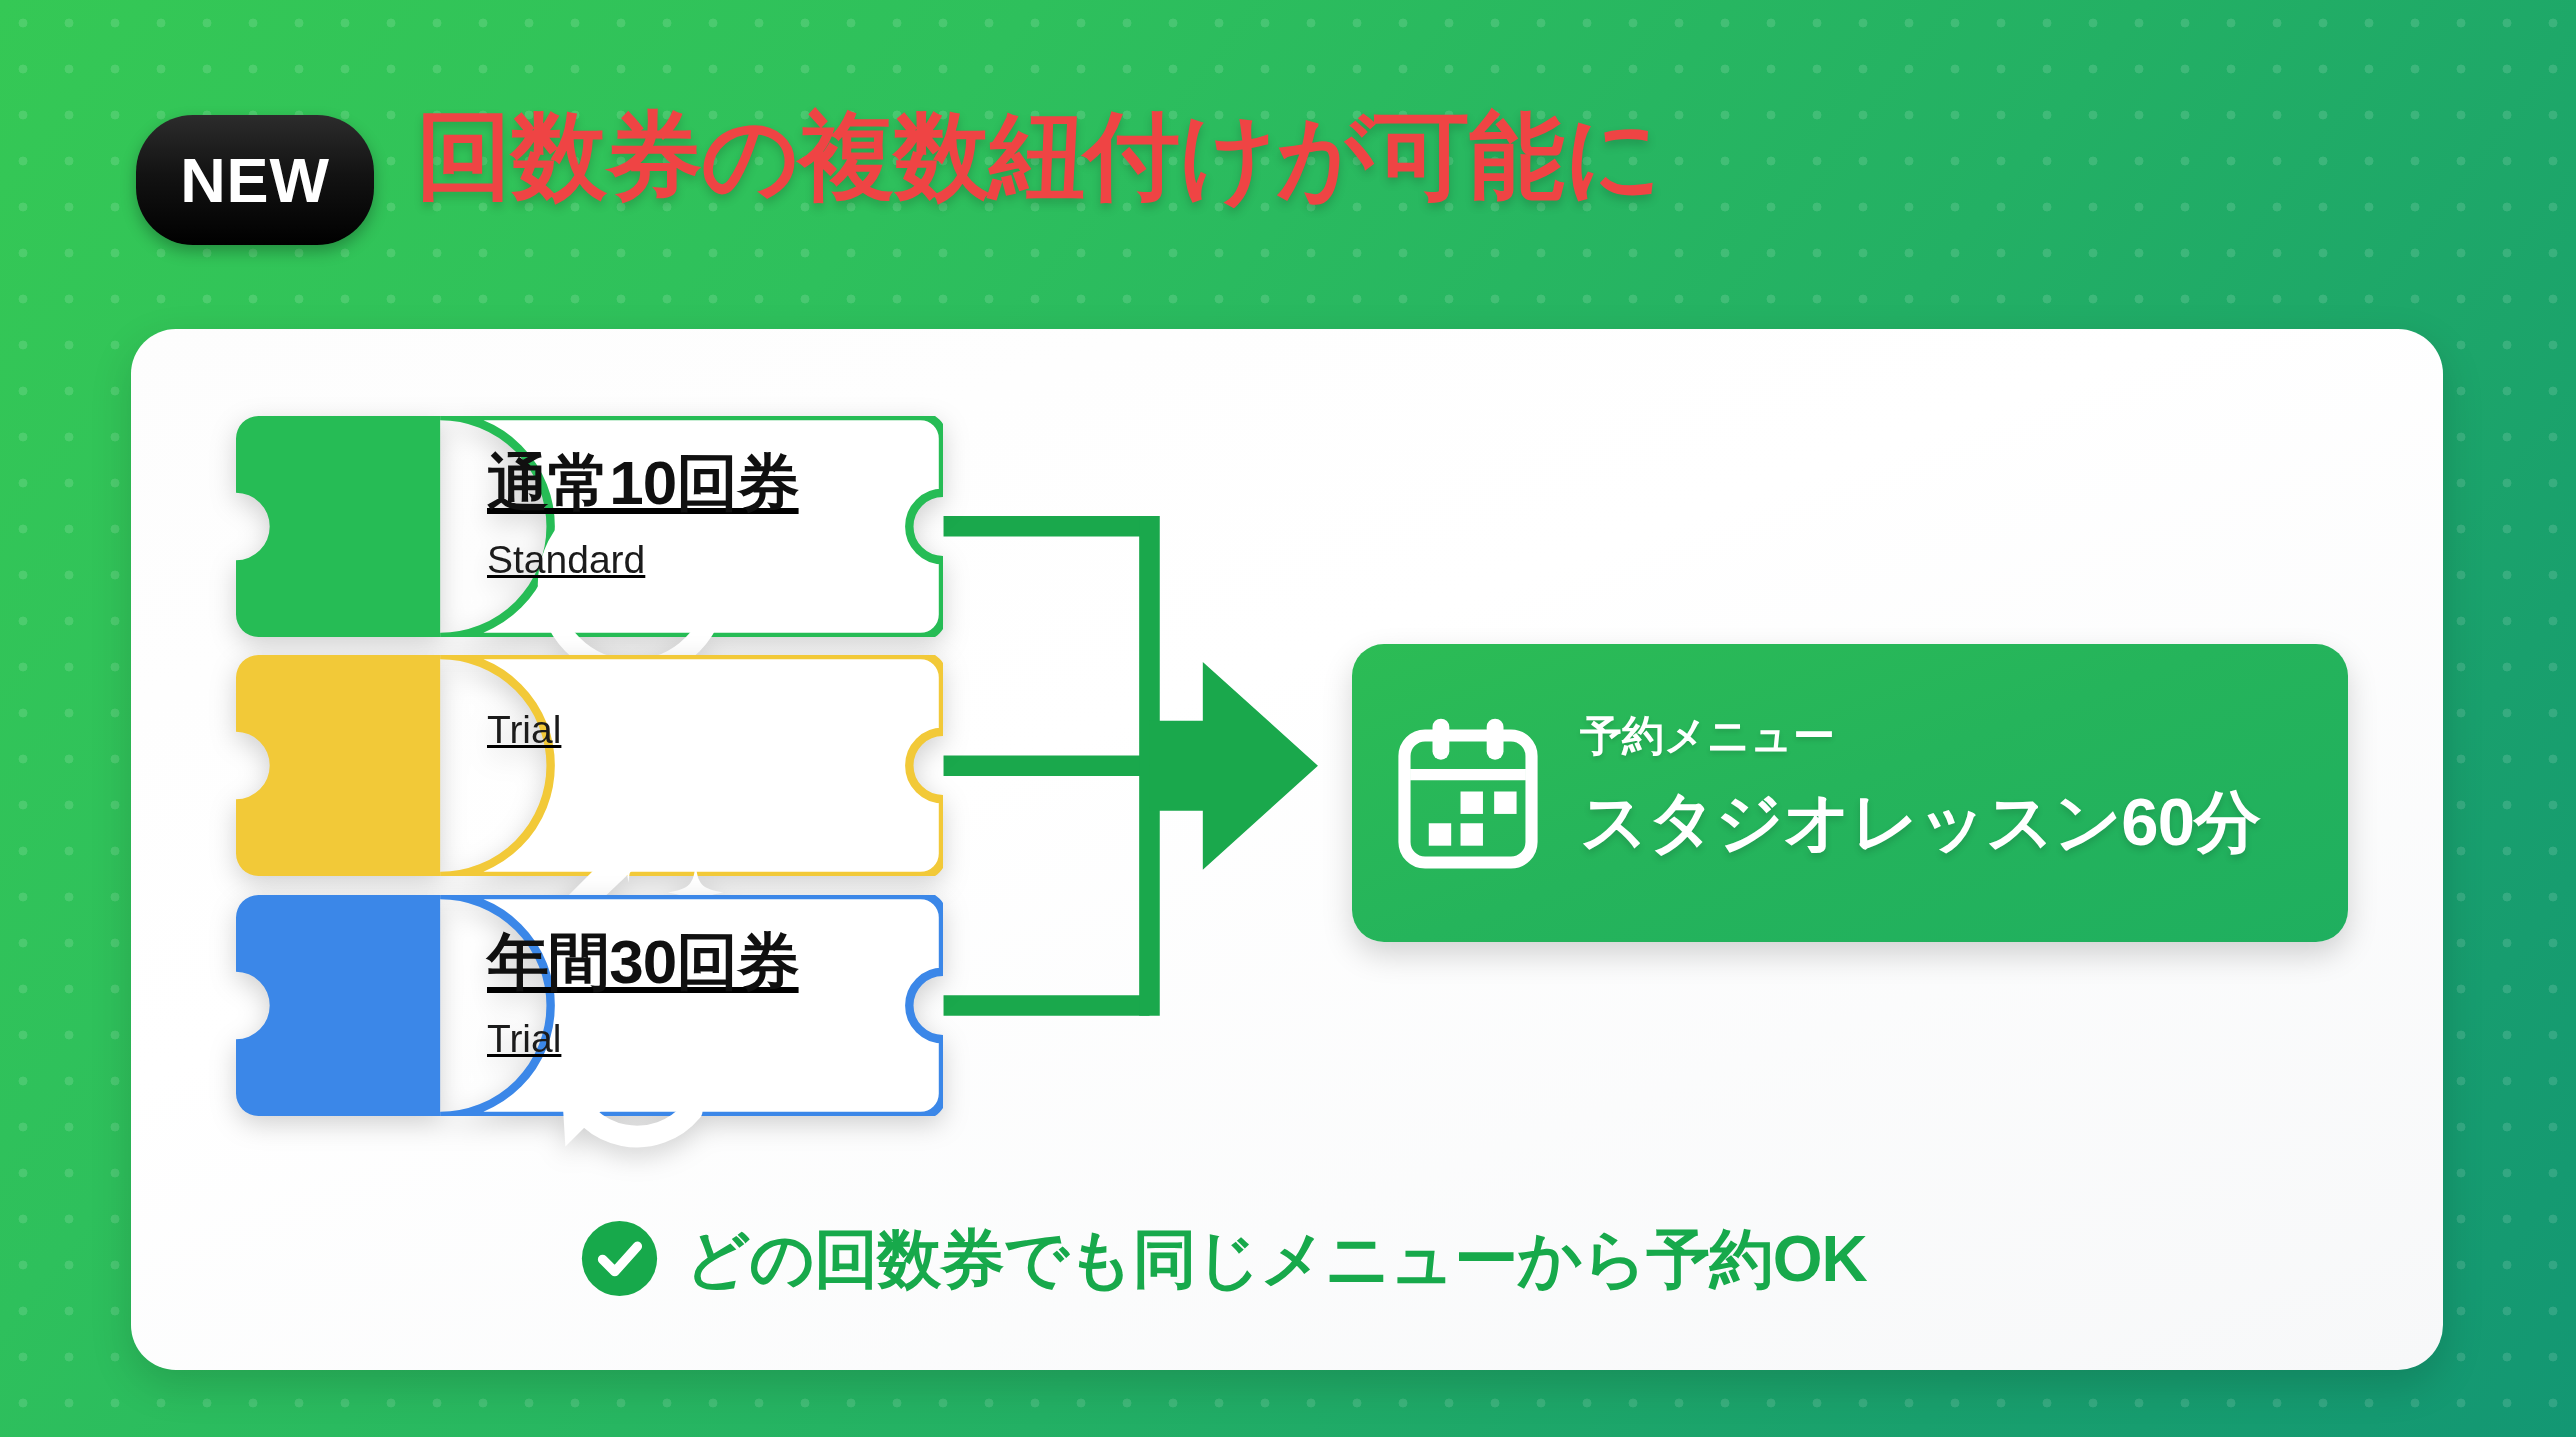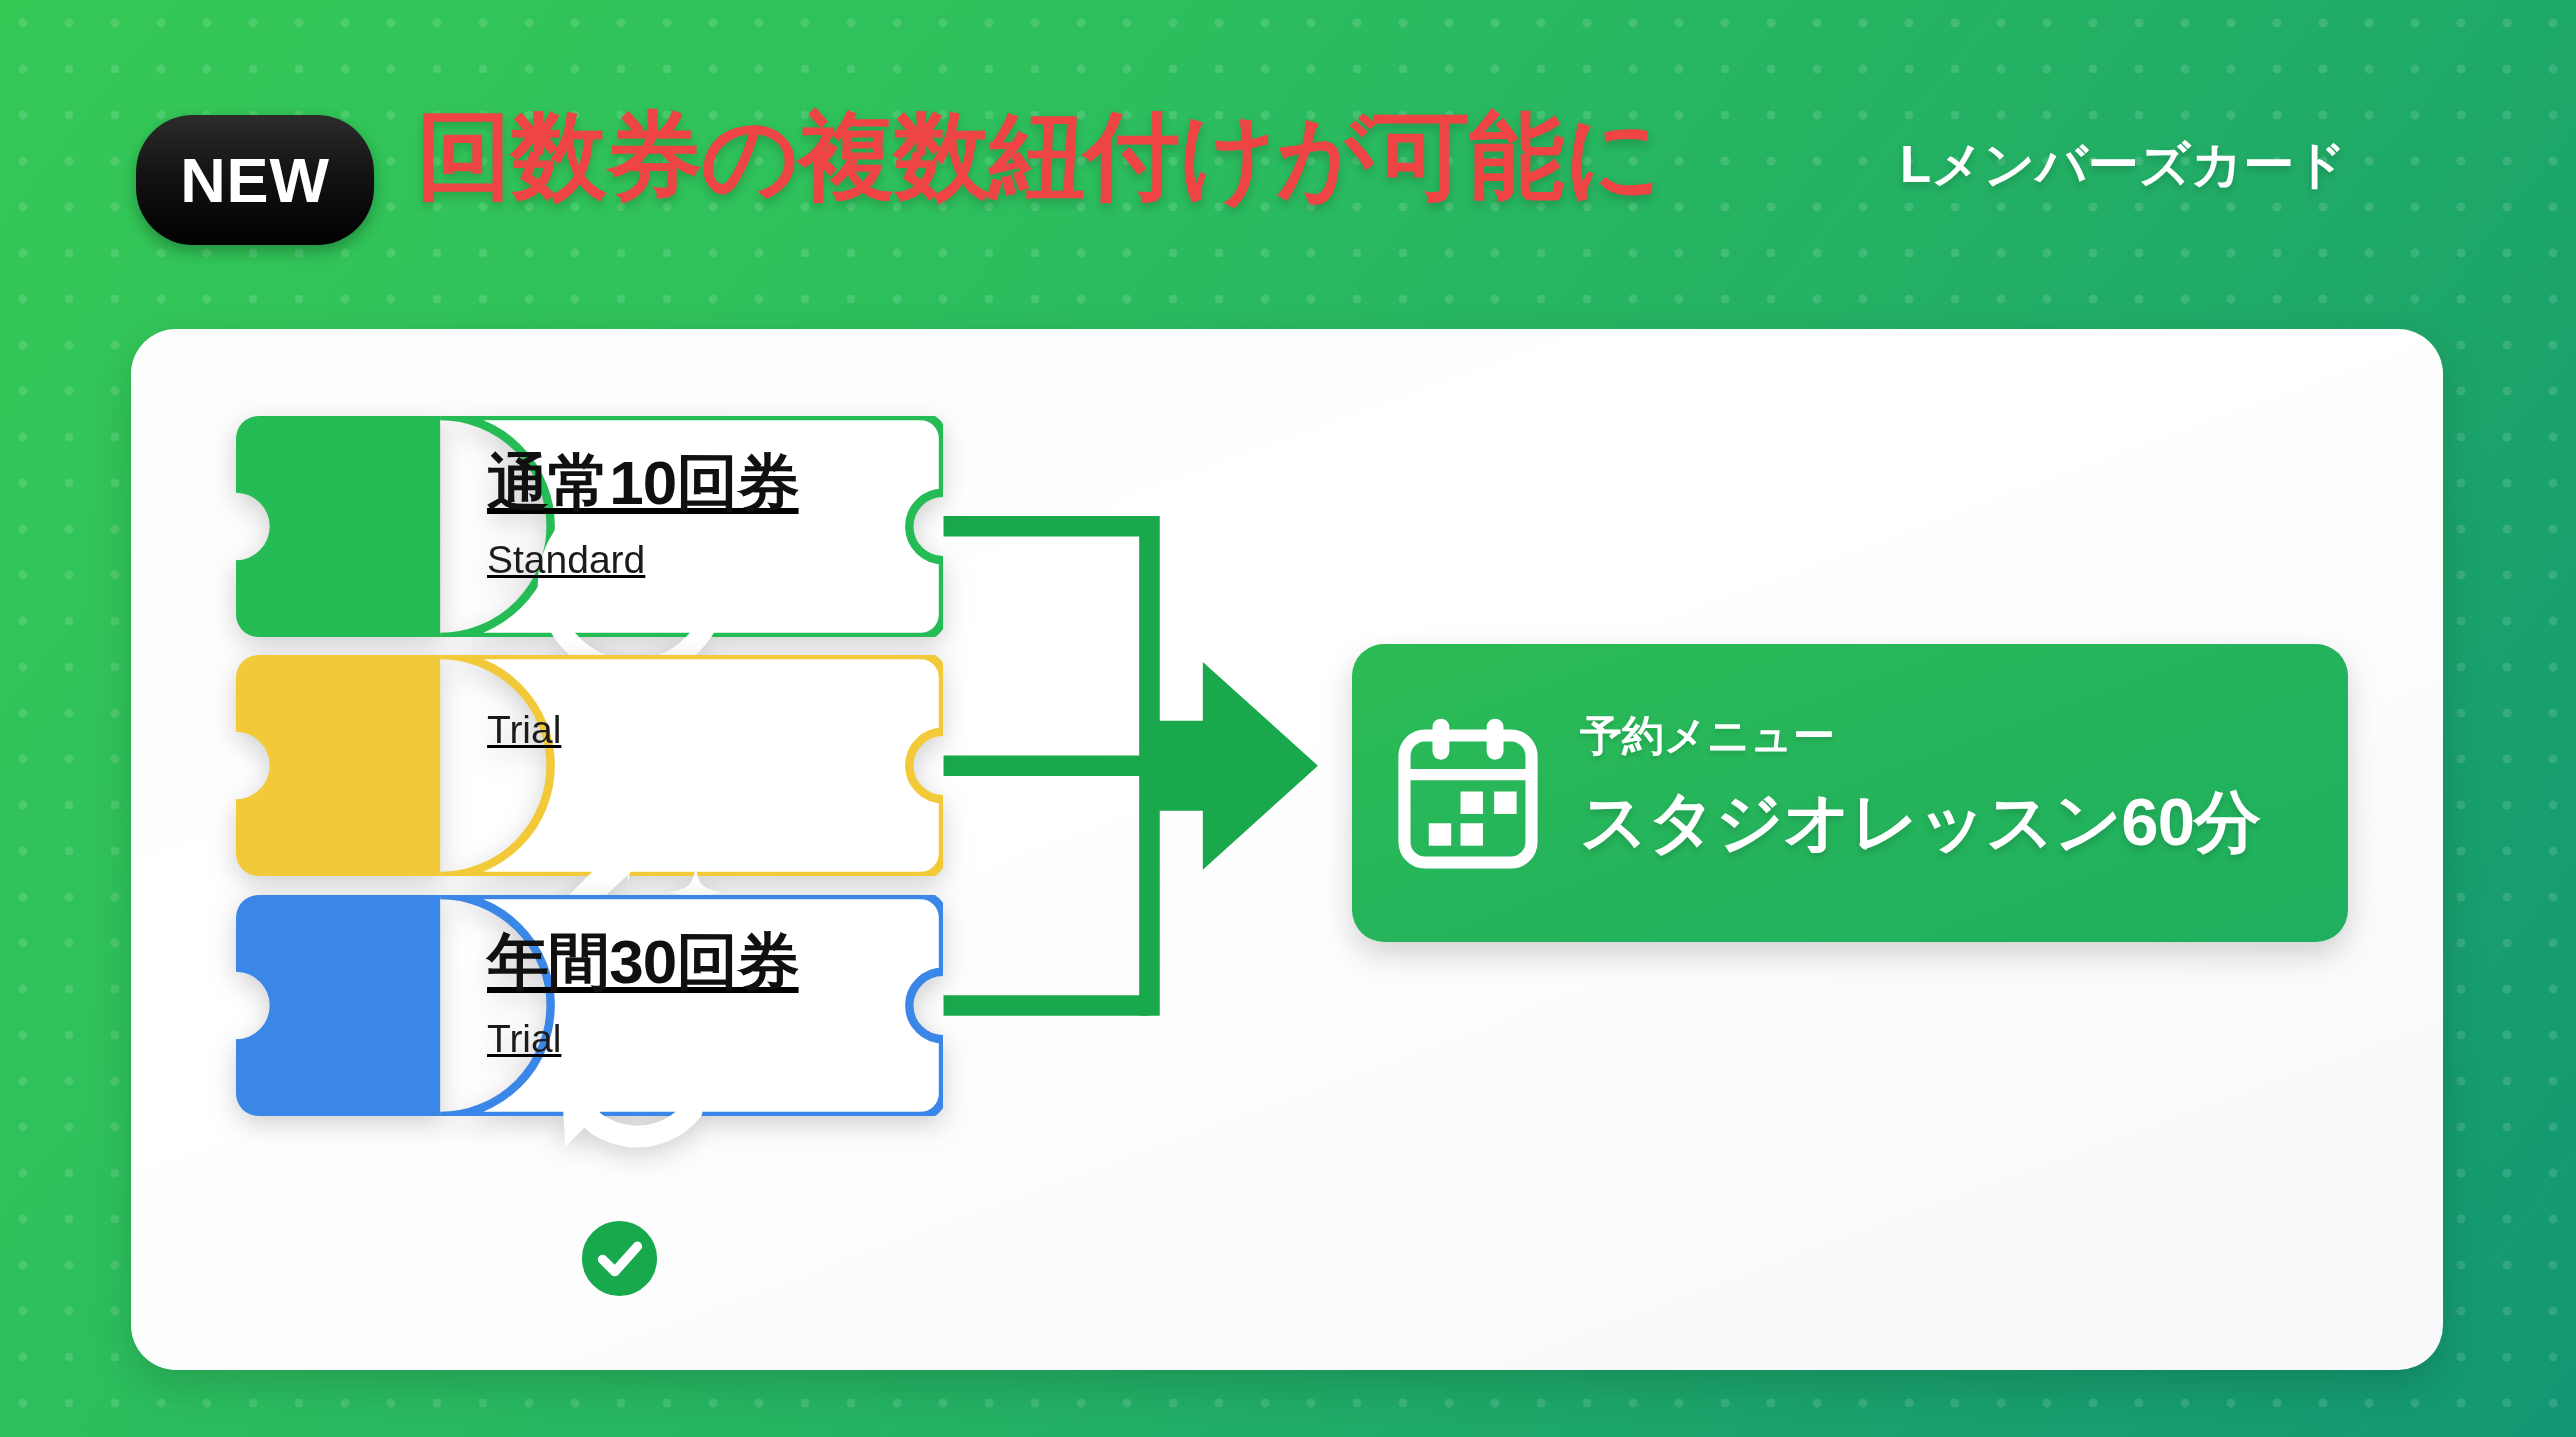--- a/index.html
+++ b/index.html
@@ -145,21 +145,20 @@
   }
 </style>
 </head>
 <body>
 
 <div class="header">
   <div class="new-badge">
     <span>NEW</span>
   </div>
   <div class="headline">回数券の複数紐付けが可能に</div>
-  <div class="headline-sub">Lメンバーズカード</div>
 </div>
 
 <div class="panel"></div>
 
 <svg class="connectors" viewBox="0 0 2752 1536">
 
   <path d="M1008 562 H1228" stroke="#1aa84c" stroke-width="22" fill="none"></path>
   <path d="M1008 818 H1228" stroke="#1aa84c" stroke-width="22" fill="none"></path>
   <path d="M1008 1074 H1228" stroke="#1aa84c" stroke-width="22" fill="none"></path>
 
@@ -235,14 +234,15 @@
     <div class="menu-label">予約メニュー</div>
     <div class="menu-value">スタジオレッスン60分</div>
   </div>
 </div>
 
 <div class="footnote">
   <svg class="footnote-icon" viewBox="0 0 84 84">
     <circle cx="42" cy="42" r="40" fill="#17a94b"></circle>
     <path d="M24 43 L37 56 L61 29" fill="none" stroke="#ffffff" stroke-width="10" stroke-linecap="round" stroke-linejoin="round"></path>
   </svg>
+  <div class="footnote-text">どの回数券でも同じメニューから予約OK</div>
 </div>
 
 
 </body></html>

